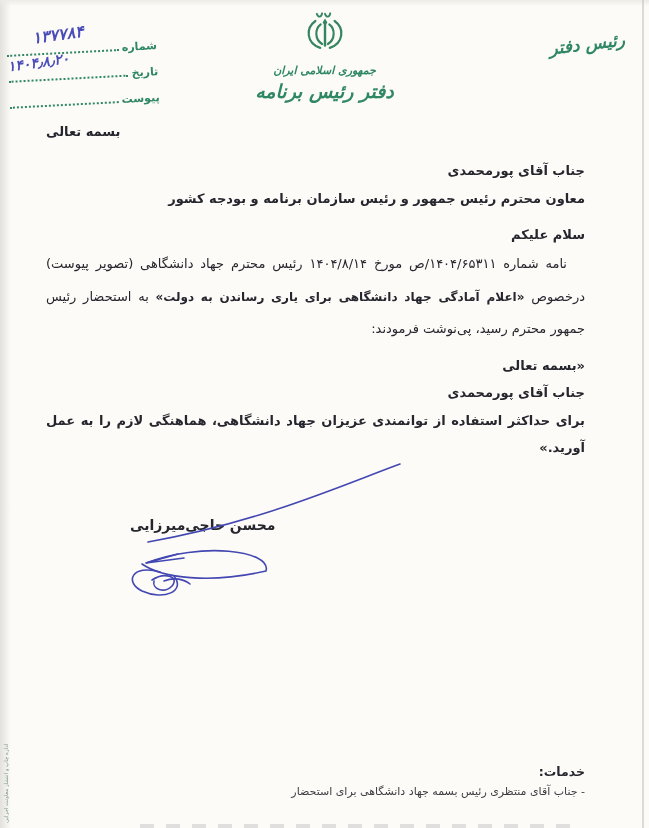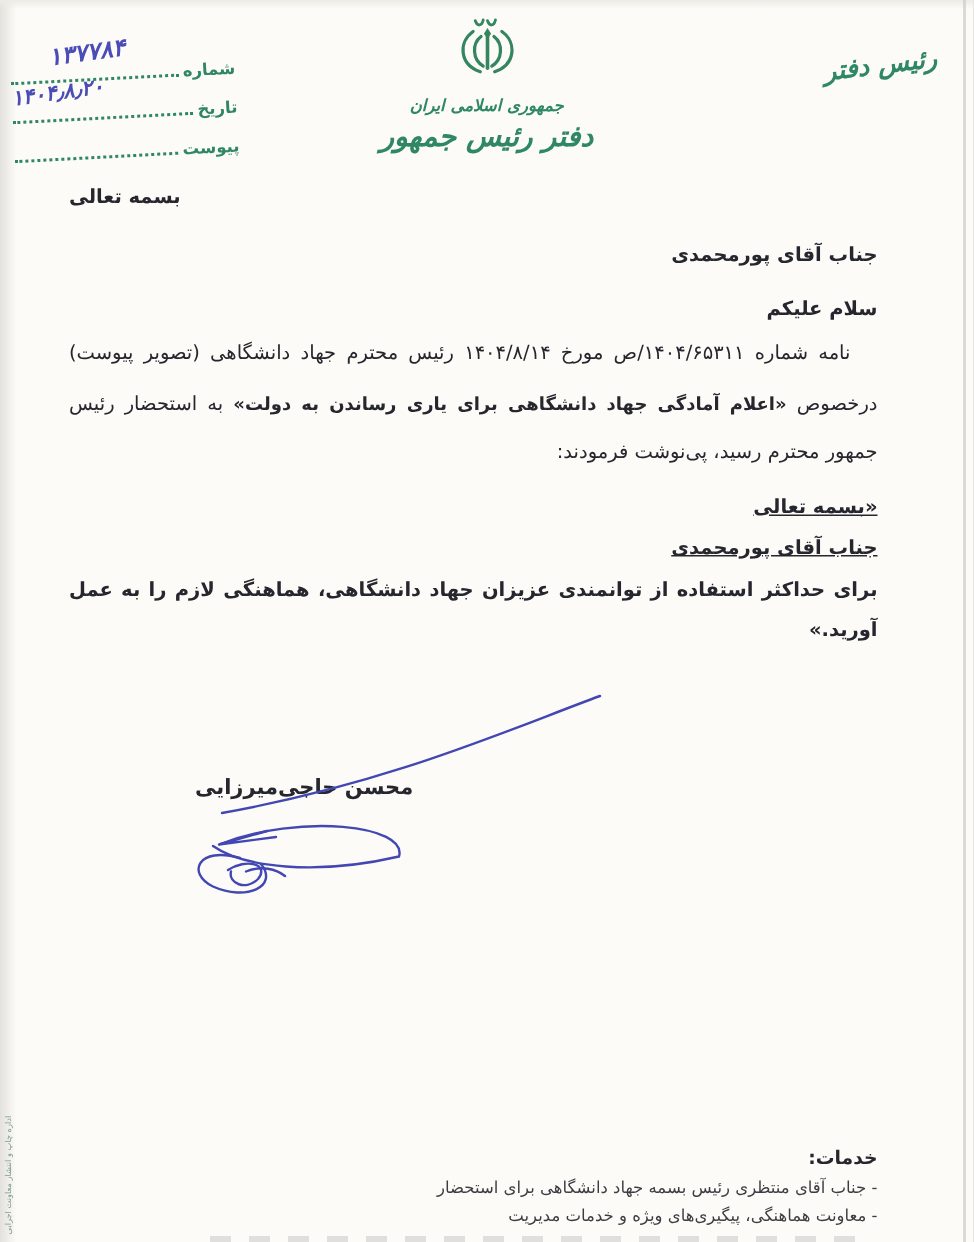--- a/index.html
+++ b/index.html
@@ -39,21 +39,21 @@
     font-style:italic;font-weight:bold;transform:rotate(-7deg);}
 
   
   .letter{position:absolute;top:124px;right:64px;left:46px;font-size:13px;}
   .besmele{text-align:left;font-weight:bold;font-size:13px;margin:0 0 18px 0;}
   .addr{font-weight:bold;line-height:28px;}
   .salutation{font-weight:bold;margin-top:14px;}
   .para{margin-top:6px;line-height:32.5px;text-align:justify;text-indent:18px;}
   .para b{font-size:12px;}
   .quote{margin-top:6px;font-weight:bold;}
-  .quote .q-line{line-height:27.5px;text-decoration:underline;}
+  .quote .q-line{line-height:27.5px;}
   .quote .q-para{line-height:27.5px;text-align:justify;}
 
   
   .sig-name{position:absolute;left:130px;top:517px;font-weight:bold;font-size:14px;}
   .sig-svg{position:absolute;left:100px;top:450px;}
 
   
   .footer{position:absolute;right:64px;left:46px;top:764px;}
   .cc-label{font-weight:bold;font-size:12.5px;margin-bottom:3px;}
   .cc-item{font-size:11px;line-height:19px;color:#3c3c42;}
@@ -96,28 +96,29 @@
         <path d="M50 12 c3 8 9 8 11 -1" stroke-width="4"></path>
         <path d="M50 30 L50 78" stroke-width="5"></path>
         <path d="M41 34 C28 44 29 66 44 75" stroke-width="4.5"></path>
         <path d="M59 34 C72 44 71 66 56 75" stroke-width="4.5"></path>
         <path d="M30 27 C9 42 11 73 40 83" stroke-width="4.5"></path>
         <path d="M70 27 C91 42 89 73 60 83" stroke-width="4.5"></path>
       </g>
       <path d="M50 22 l5 8 -5 7 -5 -7 z" fill="#35855f"></path>
     </svg>
     <div class="org1">جمهوری اسلامی ایران</div>
-    <div class="org2">دفتر رئیس جمهور</div>
+    <div class="org2">دفتر رئیس برنامه</div>
   </div>
 
   <div class="office-note">رئیس دفتر</div>
 
   <div class="letter">
     <div class="besmele">بسمه تعالی</div>
     <div class="addr">جناب آقای پورمحمدی</div>
+    <div class="addr">معاون محترم رئیس جمهور و رئیس سازمان برنامه و بودجه کشور</div>
     <div class="salutation">سلام علیکم</div>
     <div class="para"><span>نامه شماره ۱۴۰۴/۶۵۳۱۱/ص مورخ ۱۴۰۴/۸/۱۴ رئیس محترم جهاد دانشگاهی (تصویر پیوست) درخصوص </span><b>«اعلام آمادگی جهاد دانشگاهی برای یاری رساندن به دولت»</b><span> به استحضار رئیس جمهور محترم رسید، پی‌نوشت فرمودند:</span></div>
     <div class="quote">
       <div class="q-line">«بسمه تعالی</div>
       <div class="q-line">جناب آقای پورمحمدی</div>
       <div class="q-para">برای حداکثر استفاده از توانمندی عزیزان جهاد دانشگاهی، هماهنگی لازم را به عمل آورید.»</div>
     </div>
   </div>
 
   <div class="sig-name">محسن حاجی‌میرزایی</div>
@@ -128,19 +129,18 @@
       <path d="M46 113 C100 92 172 100 166 121 C110 134 62 128 42 114"></path>
       <path d="M60 122 C32 114 24 132 42 141 C64 151 86 141 74 126"></path>
       <path d="M52 130 C64 122 80 126 72 136 C64 144 52 139 54 131"></path>
       <path d="M64 131 C74 127 84 129 90 134"></path>
     </g>
   </svg>
 
   <div class="footer">
     <div class="cc-label">خدمات:</div>
     <div class="cc-item">- جناب آقای منتظری رئیس بسمه جهاد دانشگاهی برای استحضار</div>
-    <div class="cc-item">- معاونت هماهنگی، پیگیری‌های ویژه و خدمات مدیریت</div>
   </div>
   <div class="cut-line"></div>
 
   <div class="edge-note">اداره چاپ و انتشار معاونت اجرایی</div>
 
 </div>
 
 </body></html>

